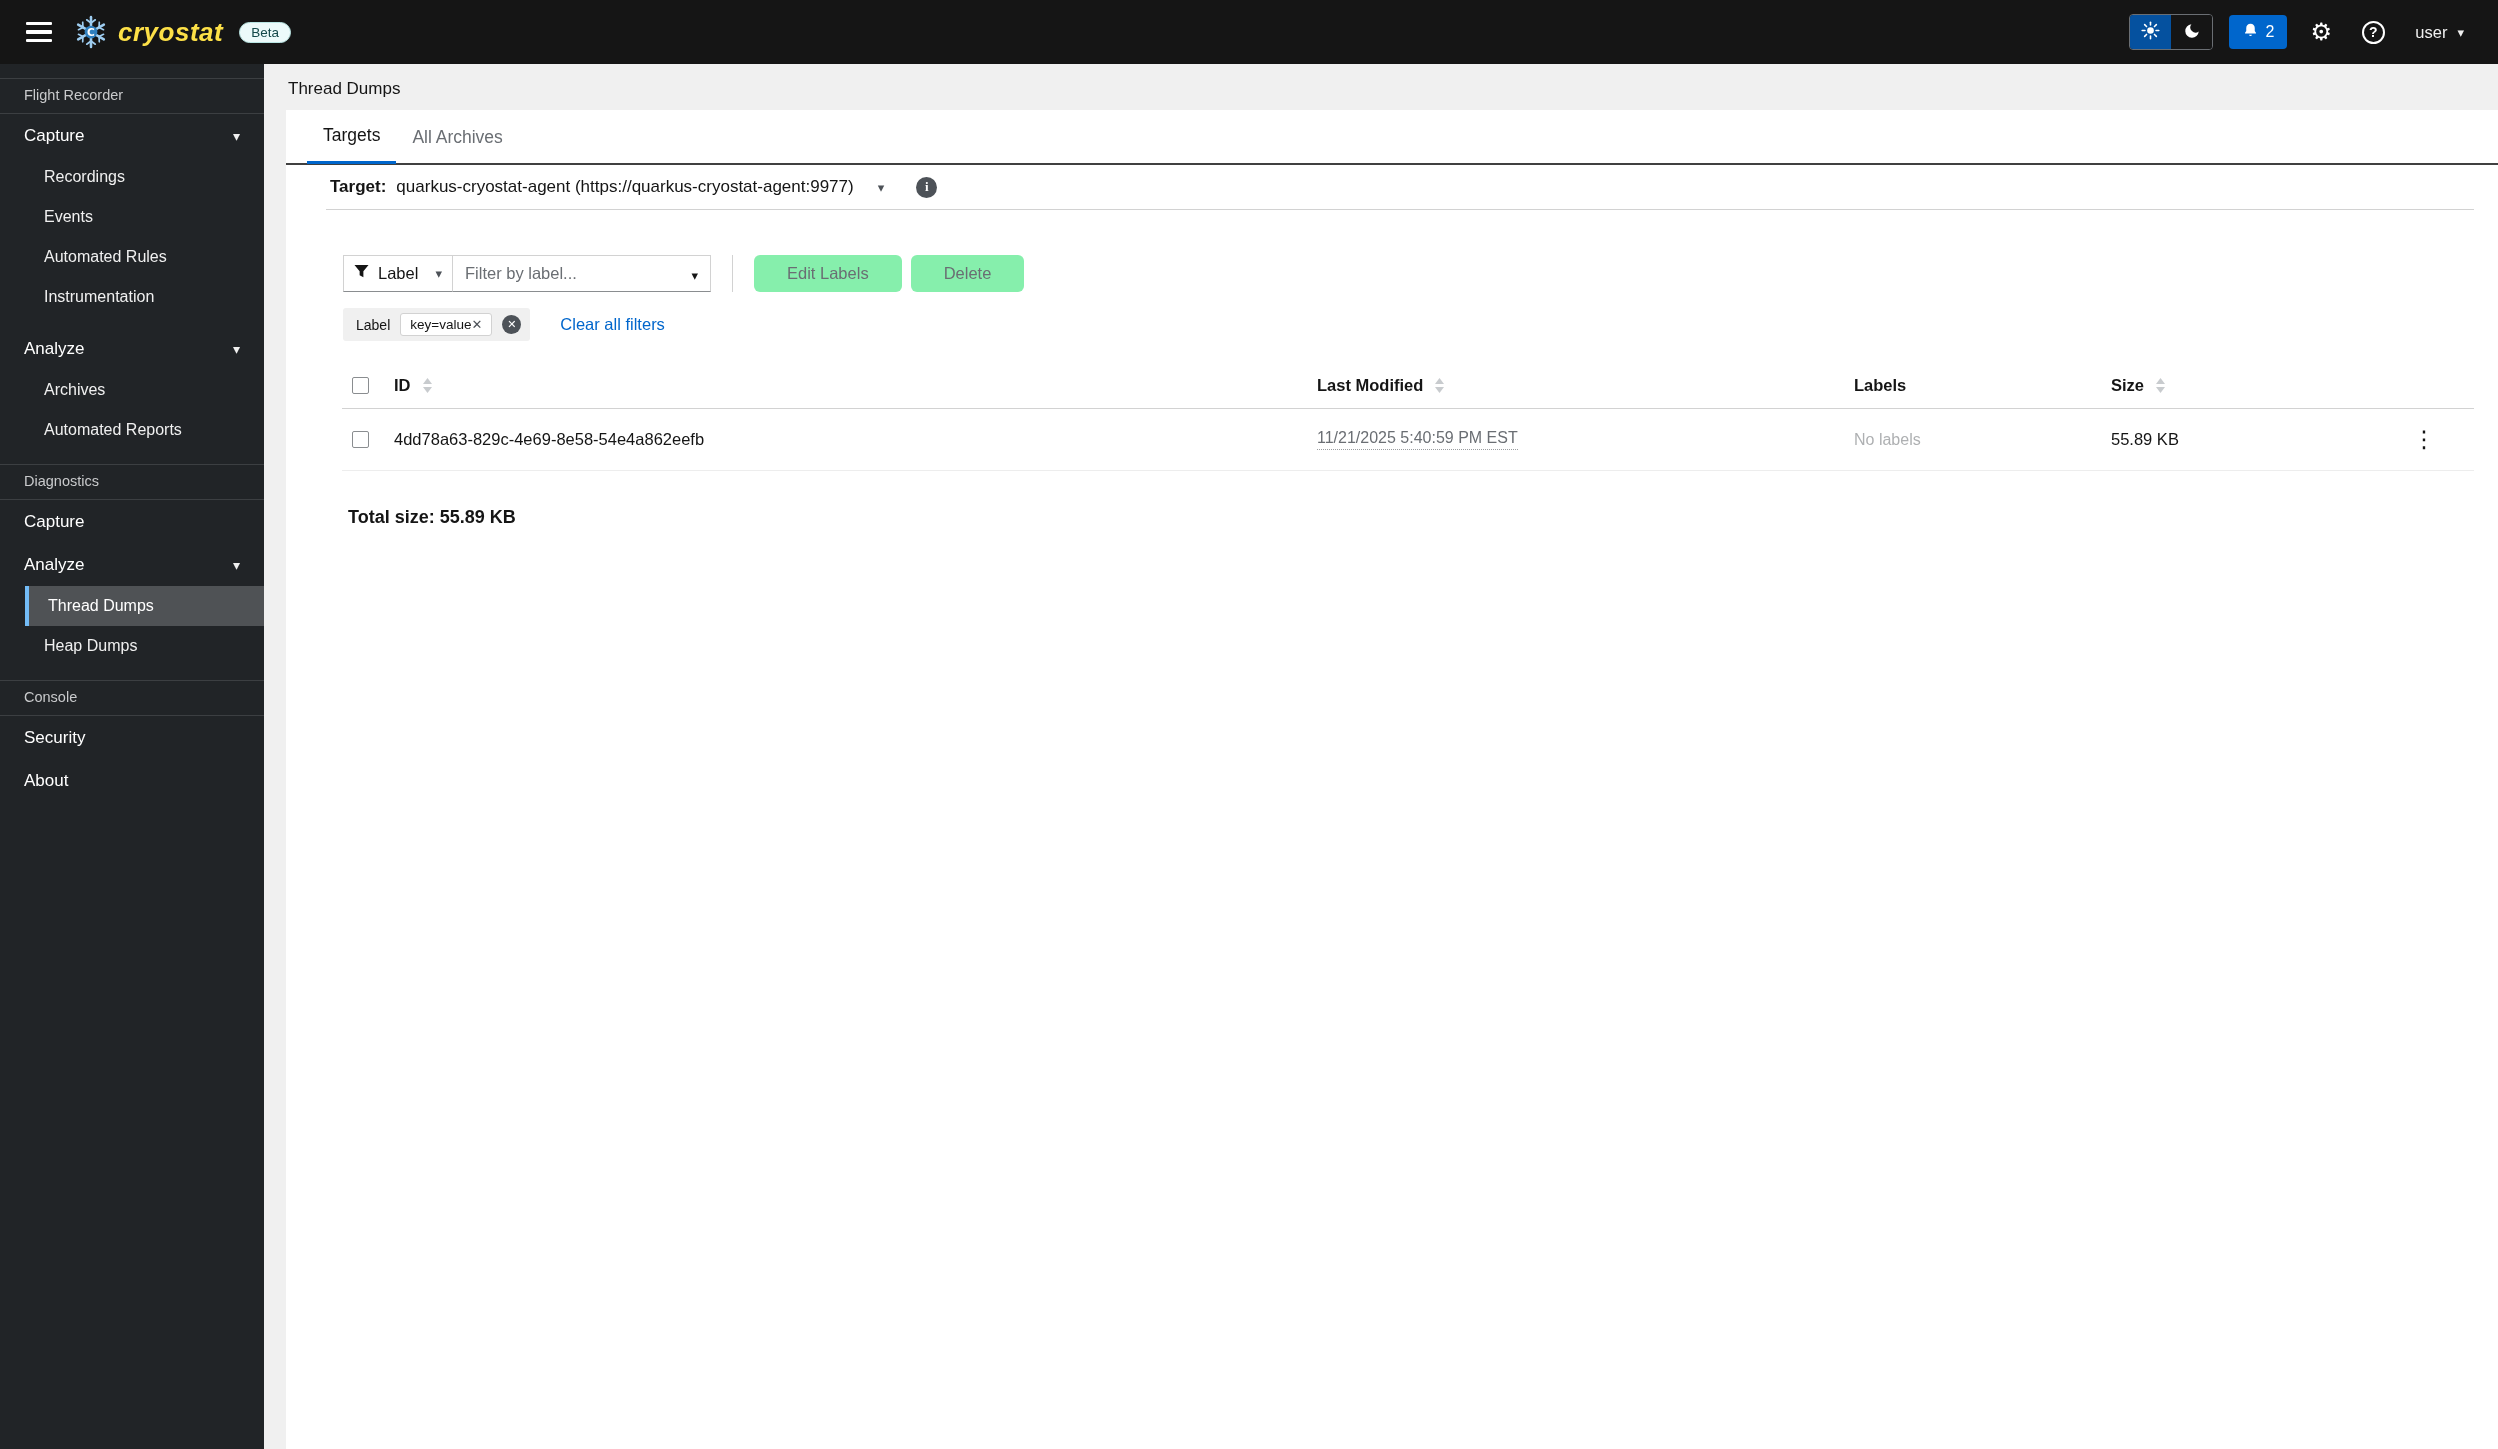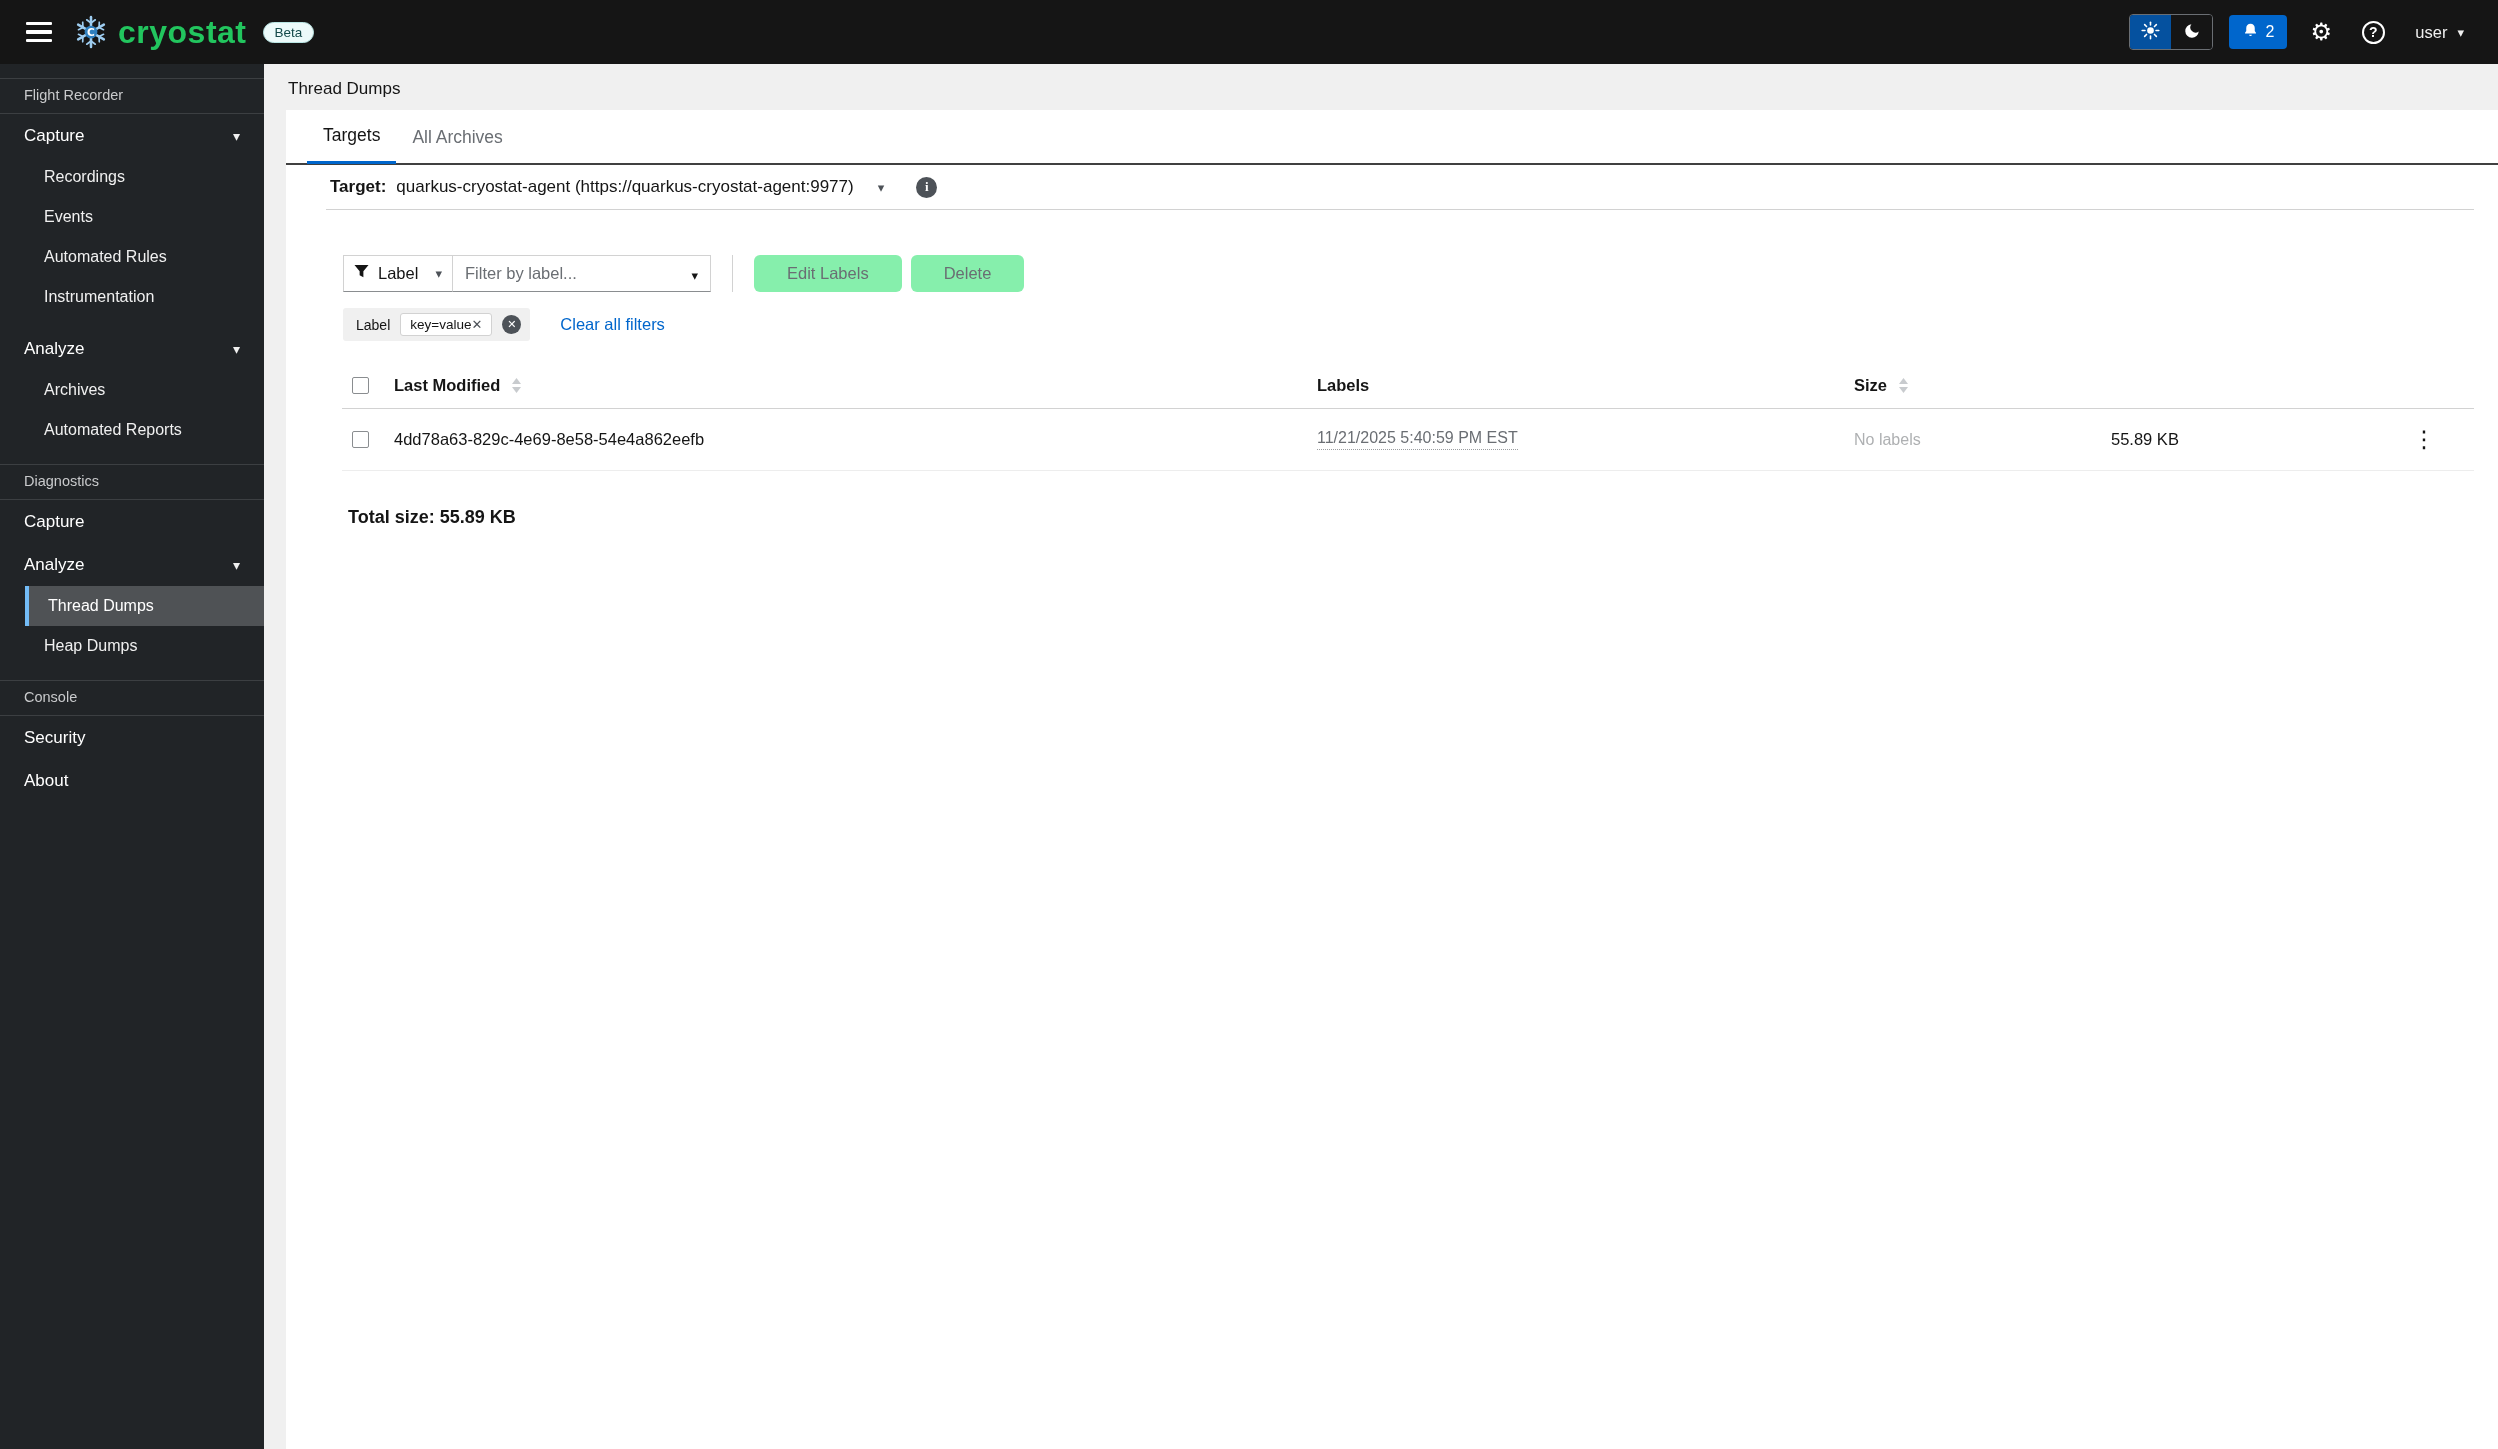--- a/index.html
+++ b/index.html
@@ -9,21 +9,21 @@
   
   .masthead { position:absolute; top:0; left:0; width:2498px; height:64px;
     background:#151515; display:flex; align-items:center; justify-content:space-between;
     padding:0 26px; z-index:10; }
   .mast-left { display:flex; align-items:center; gap:22px; }
   .hamburger { width:26px; height:20px; display:flex; flex-direction:column; justify-content:space-between;
     background:none; border:none; cursor:pointer; }
   .hamburger span { display:block; height:3.2px; width:100%; background:#fff; border-radius:1px; }
   .brand { display:flex; align-items:center; gap:10px; }
   .brand-logo { position:relative; width:34px; height:34px; }
-  .brand-text { color:#22c55e; font-size:32px; font-weight:bold; letter-spacing:.5px; }
+  .brand-text { color:#fde047; font-size:26px; font-weight:bold; letter-spacing:.5px;font-style:italic; }
   .beta-pill { margin-left:6px; background:#ecfafa; border:1px solid #b9e5e3; color:#14494a;
     font-size:13.5px; padding:2px 11px; border-radius:12px; }
   .mast-right { display:flex; align-items:center; gap:16px; }
   .toggle-group { display:flex; border:1px solid #6a6e73; border-radius:4px; overflow:hidden; }
   .toggle-btn { width:41px; height:34px; display:flex; align-items:center; justify-content:center;
     background:#151515; border:none; cursor:pointer; }
   .toggle-btn.selected { background:#05519f; }
   .bell-btn { height:34px; min-width:58px; padding:0 10px; background:#0066cc; border:none; border-radius:4px;
     display:flex; align-items:center; justify-content:center; gap:6px; color:#fff; font-size:16px; cursor:pointer; }
   .icon-btn { background:none; border:none; width:36px; height:36px; display:flex; align-items:center;
@@ -318,20 +318,29 @@
         </span>
         <span class="chip-group-close">✕</span>
       </div>
       <a class="clear-link">Clear all filters</a>
     </div>
 
     <div class="table">
       <div class="thead">
         <span class="checkbox"></span>
         <span class="th">
+          <span>ID</span>
+          <span class="sort-icon">
+            <svg width="11" height="17" viewBox="0 0 11 17">
+                <polygon points="5.5,1 10,7 1,7" fill="#c8cbce"></polygon>
+                <polygon points="1,10 10,10 5.5,16" fill="#c8cbce"></polygon>
+              </svg>
+          </span>
+        </span>
+        <span class="th">
           <span>Last Modified</span>
           <span class="sort-icon">
             <svg width="11" height="17" viewBox="0 0 11 17">
                 <polygon points="5.5,1 10,7 1,7" fill="#c8cbce"></polygon>
                 <polygon points="1,10 10,10 5.5,16" fill="#c8cbce"></polygon>
               </svg>
           </span>
         </span>
         <span class="th">
           <span>Labels</span>

